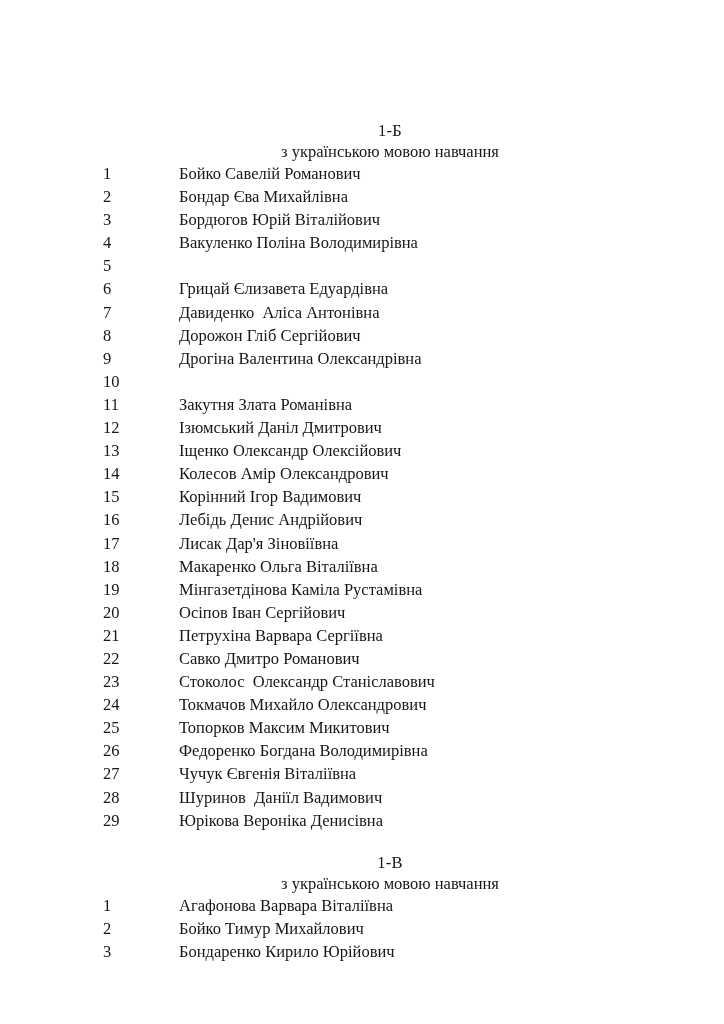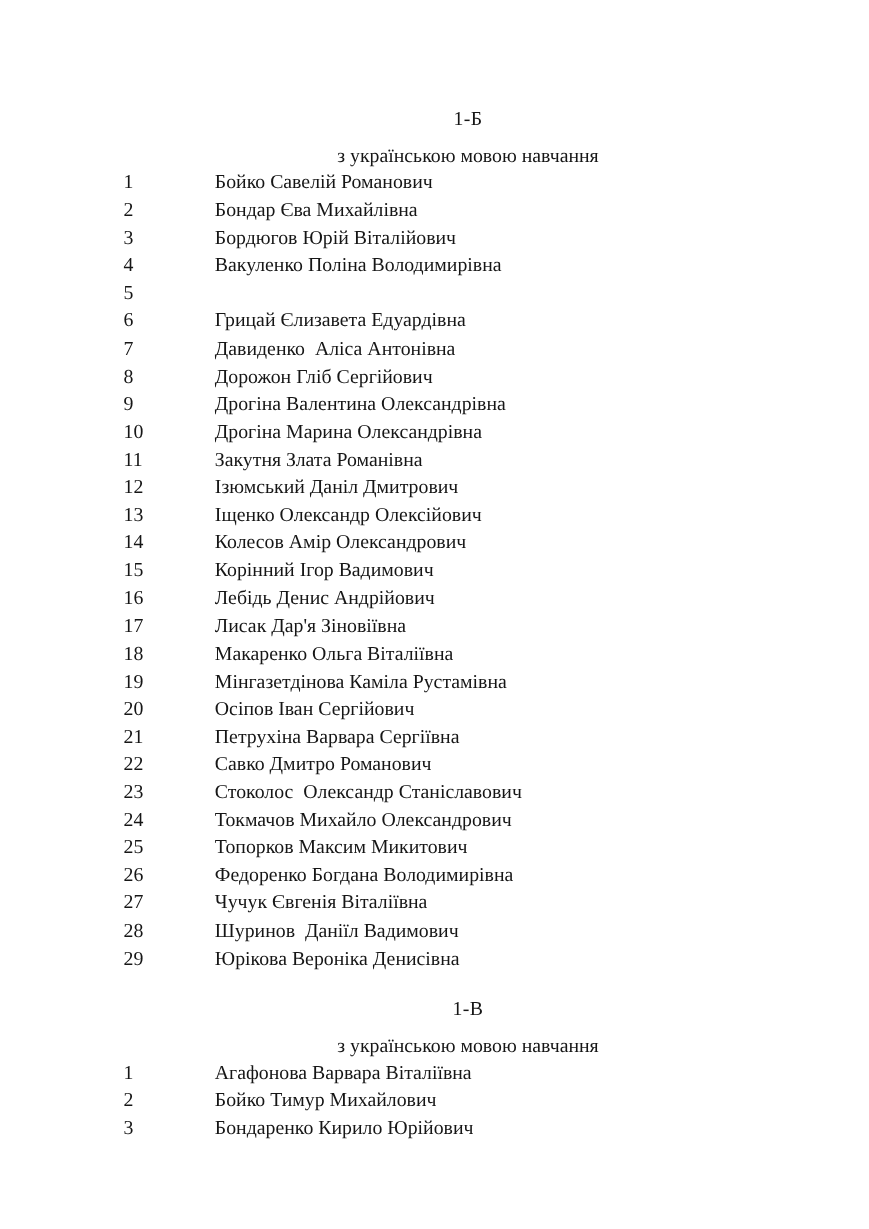--- a/index.html
+++ b/index.html
@@ -11,34 +11,34 @@
     width: 724px;
     height: 1024px;
     overflow: hidden;
     font-family: "Liberation Serif", "DejaVu Serif", serif;
     color: #161616;
   }
   .page {
     box-sizing: border-box;
     width: 724px;
     height: 1024px;
-    padding-top: 88px;
+    padding-top: 120px;
     background: #ffffff;
   }
   .section-header {
     margin-left: 56px;          
     text-align: center;
     font-size: 16.5px;
     line-height: 21px;
   }
   .section-title {
     letter-spacing: 0.3px;
   }
   .section-subtitle {
-    margin-top: 10px;
+    margin-top: 0;
   }
   ol.roster {
     list-style: none;
     margin: 0;
     padding: 0;
     margin-left: 103px;
   }
   .roster-first {
     margin-top: 28px;
   }
@@ -102,21 +102,20 @@
       <li class="roster-row">
         <span class="row-number">8</span>
         <span class="student-name">Дорожон Гліб Сергійович</span>
       </li>
       <li class="roster-row">
         <span class="row-number">9</span>
         <span class="student-name">Дрогіна Валентина Олександрівна</span>
       </li>
       <li class="roster-row">
         <span class="row-number">10</span>
-        <span class="student-name">Дрогіна Марина Олександрівна</span>
       </li>
       <li class="roster-row">
         <span class="row-number">11</span>
         <span class="student-name">Закутня Злата Романівна</span>
       </li>
       <li class="roster-row">
         <span class="row-number">12</span>
         <span class="student-name">Ізюмський Даніл Дмитрович</span>
       </li>
       <li class="roster-row">

